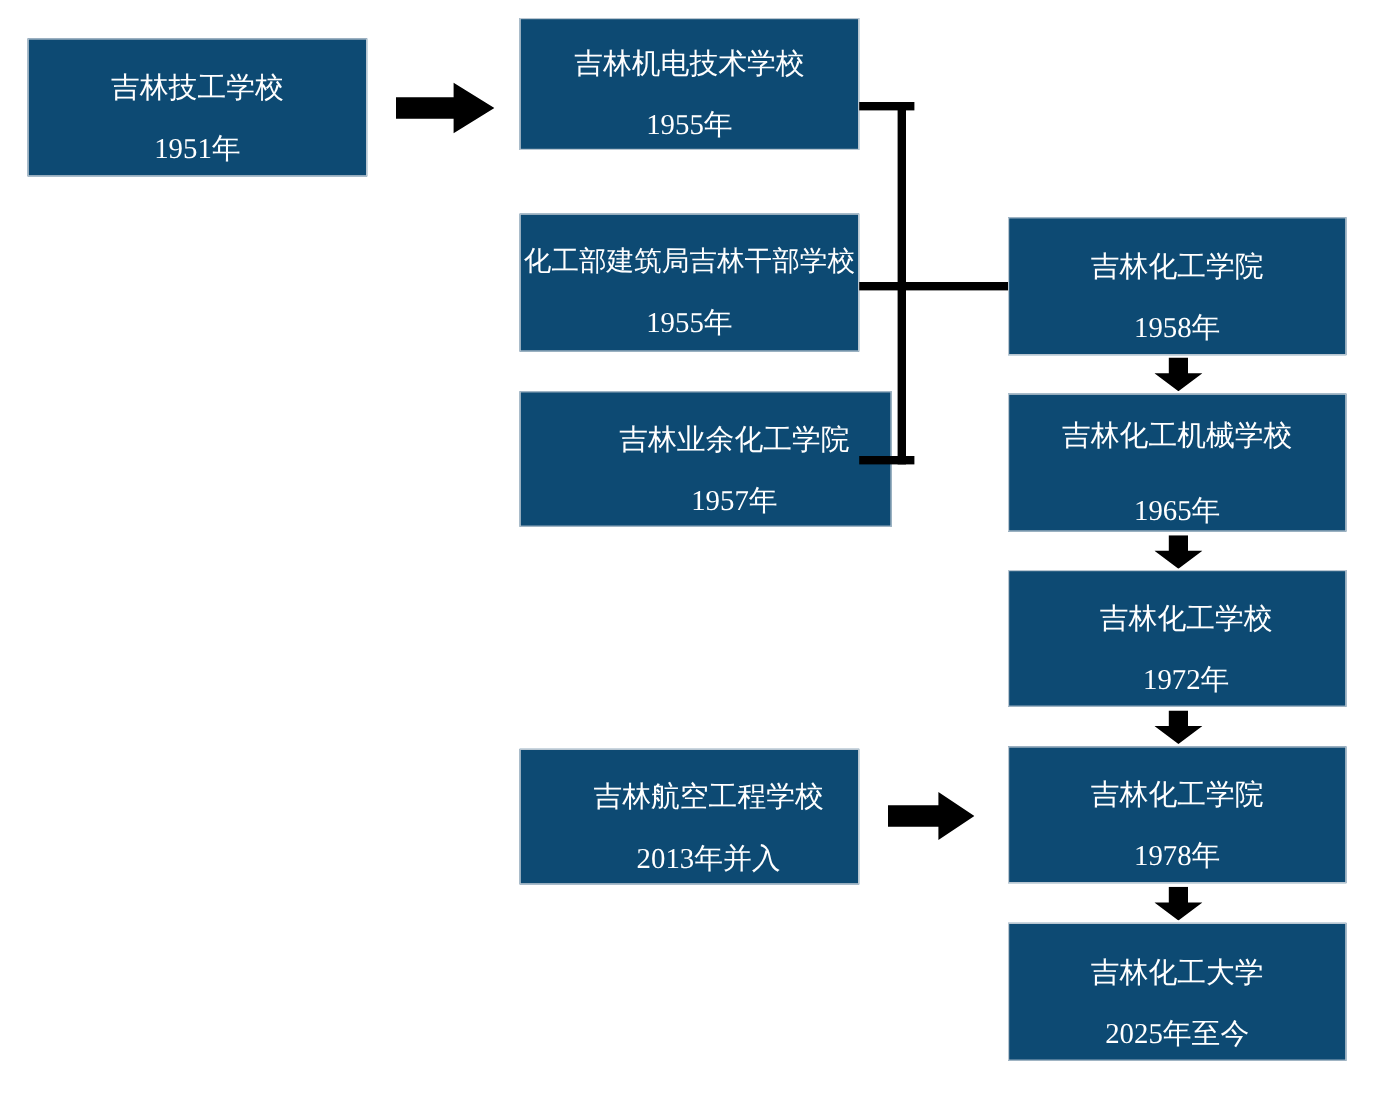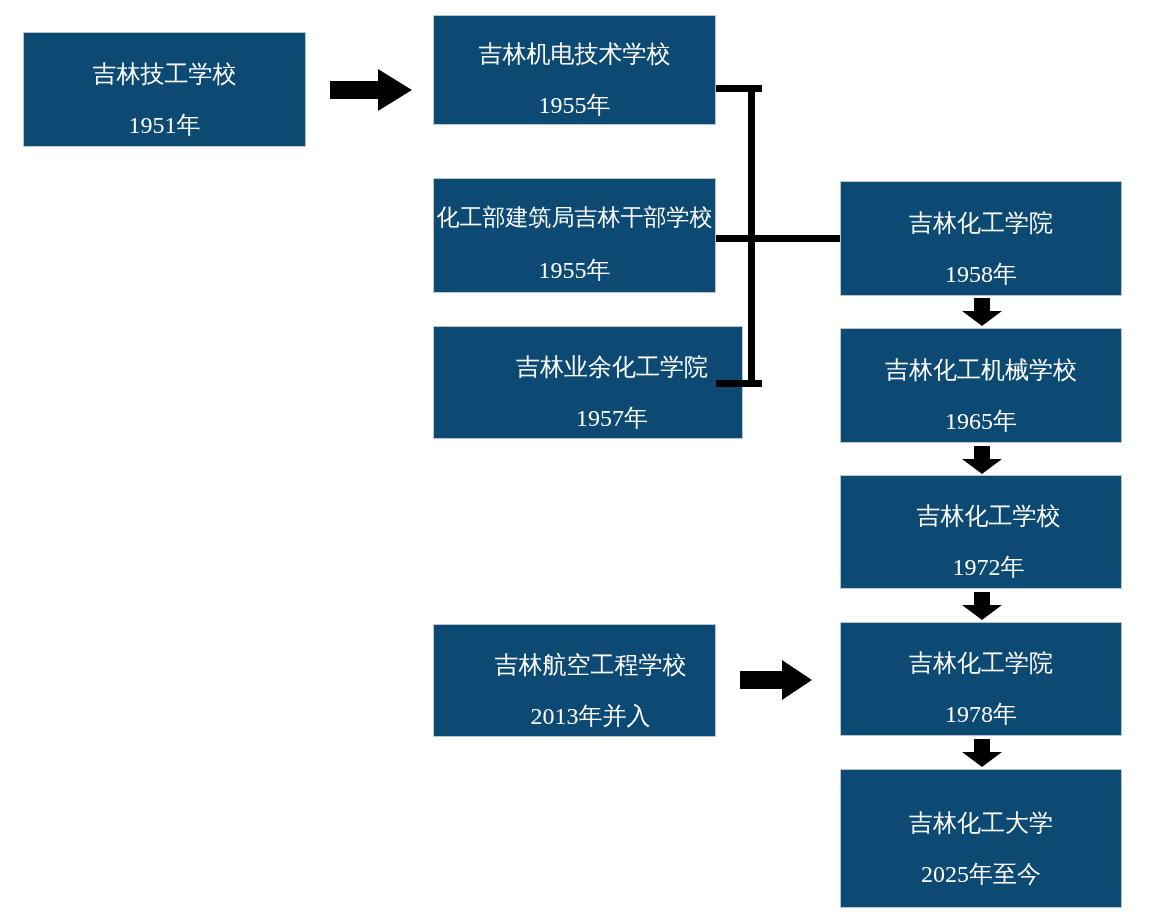--- a/index.html
+++ b/index.html
@@ -111,21 +111,21 @@
     <span class="ln ln1">吉林化工学院</span>
     <span class="ln ln2">1958年</span>
   </div>
 
   <div class="arrow" style="left:962px; top:298px; width:40px; height:28px;">
     <svg width="40" height="28" viewBox="0 0 40 28">
       <path d="M12,0 L28,0 L28,13 L40,13 L20,28 L0,13 L12,13 Z" fill="#000000"></path>
     </svg>
   </div>
 
-  <div class="node" style="left:840px; top:328px; width:282px; height:115px;">
+  <div class="node" style="left:840px; top:328px; width:282px; height:115px;justify-content:space-between;">
     <span class="ln ln1">吉林化工机械学校</span>
     <span class="ln ln2">1965年</span>
   </div>
 
   <div class="arrow" style="left:962px; top:446px; width:40px; height:28px;">
     <svg width="40" height="28" viewBox="0 0 40 28">
       <path d="M12,0 L28,0 L28,13 L40,13 L20,28 L0,13 L12,13 Z" fill="#000000"></path>
     </svg>
   </div>
 
@@ -144,18 +144,18 @@
     <span class="ln ln1">吉林化工学院</span>
     <span class="ln ln2">1978年</span>
   </div>
 
   <div class="arrow" style="left:962px; top:739px; width:40px; height:28px;">
     <svg width="40" height="28" viewBox="0 0 40 28">
       <path d="M12,0 L28,0 L28,13 L40,13 L20,28 L0,13 L12,13 Z" fill="#000000"></path>
     </svg>
   </div>
 
-  <div class="node" style="left:840px; top:769px; width:282px; height:139px;">
+  <div class="node" style="left:840px; top:769px; width:282px; height:115px;">
     <span class="ln ln1">吉林化工大学</span>
     <span class="ln ln2">2025年至今</span>
   </div>
 
 </div>
 
 </body></html>

